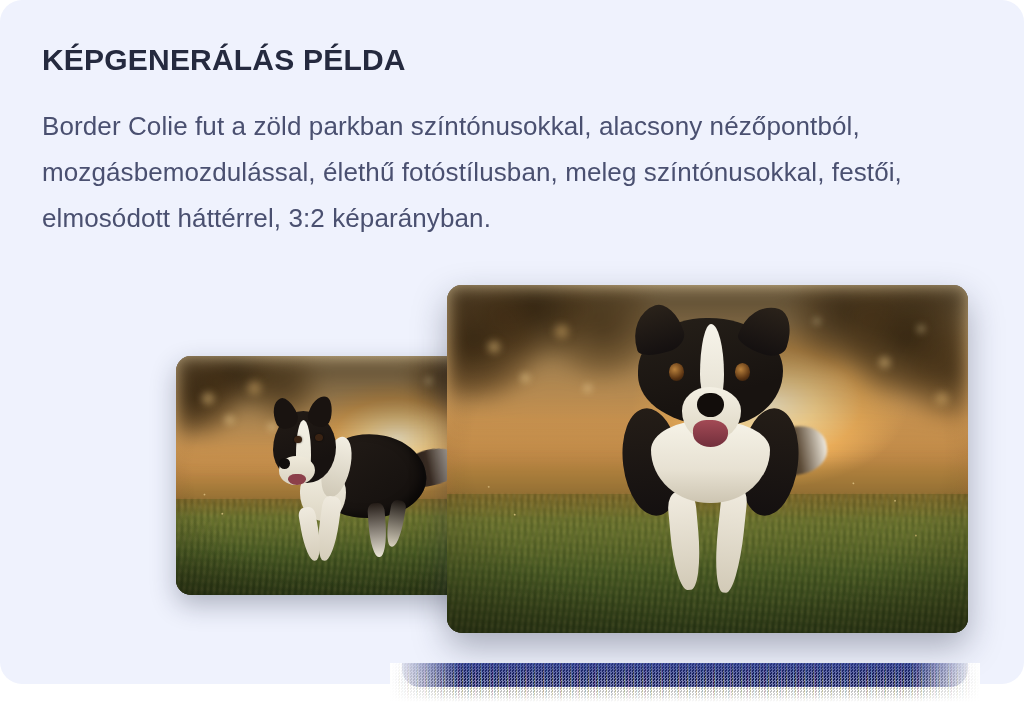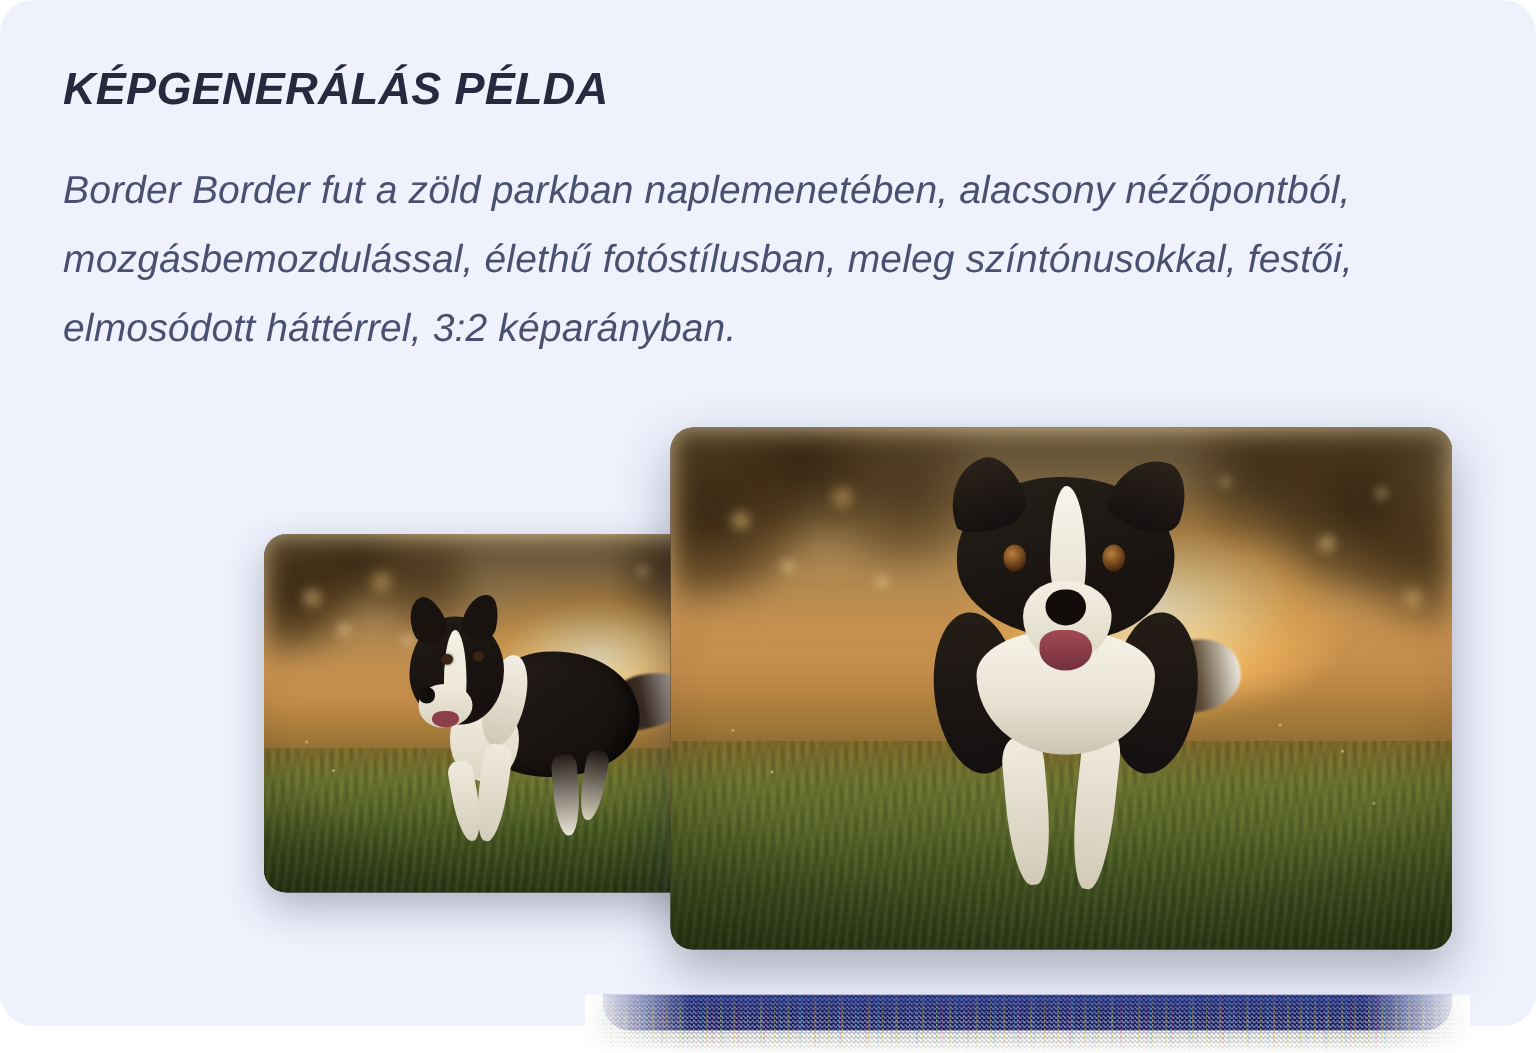--- a/index.html
+++ b/index.html
@@ -25,21 +25,20 @@
     border-radius: 22px;
     overflow: hidden;
   }
 
   
   #text-block {
     position: absolute;
     left: 42px;
     top: 42px;
     width: 950px;
-    font-style: italic;
   }
   #page-title {
     margin: 0;
     font-size: 30px;
     line-height: 36px;
     font-weight: bold;
     letter-spacing: 0.2px;
     color: #252a3f;
     font-family: "Liberation Sans", sans-serif;
   }
@@ -341,21 +340,21 @@
   #noise-band .fade-l { left: 0;  background: linear-gradient(to right, #ffffff 0%, rgba(255,255,255,0) 100%); }
   #noise-band .fade-r { right: 0; background: linear-gradient(to left,  #ffffff 0%, rgba(255,255,255,0) 100%); }
 </style>
 </head>
 <body>
 
 <div id="card">
 
   <div id="text-block">
     <h1 id="page-title">KÉPGENERÁLÁS PÉLDA</h1>
-    <p id="prompt-text">Border Border fut a zöld parkban naplemenetében, alacsony nézőpontból, mozgásbemozdulással, élethű fotóstílusban, meleg színtónusokkal, festői, elmosódott háttérrel, 3:2 képarányban.</p>
+    <p id="prompt-text">Border Colie fut a zöld parkban színtónusokkal, alacsony nézőpontból, mozgásbemozdulással, élethű fotóstílusban, meleg színtónusokkal, festői, elmosódott háttérrel, 3:2 képarányban.</p>
   </div>
 
   <div id="photo-back" class="photo">
     <div class="photo-scene">
       <div class="sky"></div>
       <div class="treeline"></div>
       <div class="bokeh"></div>
       <div class="hzblur"></div>
       <div class="grass"></div>
 

